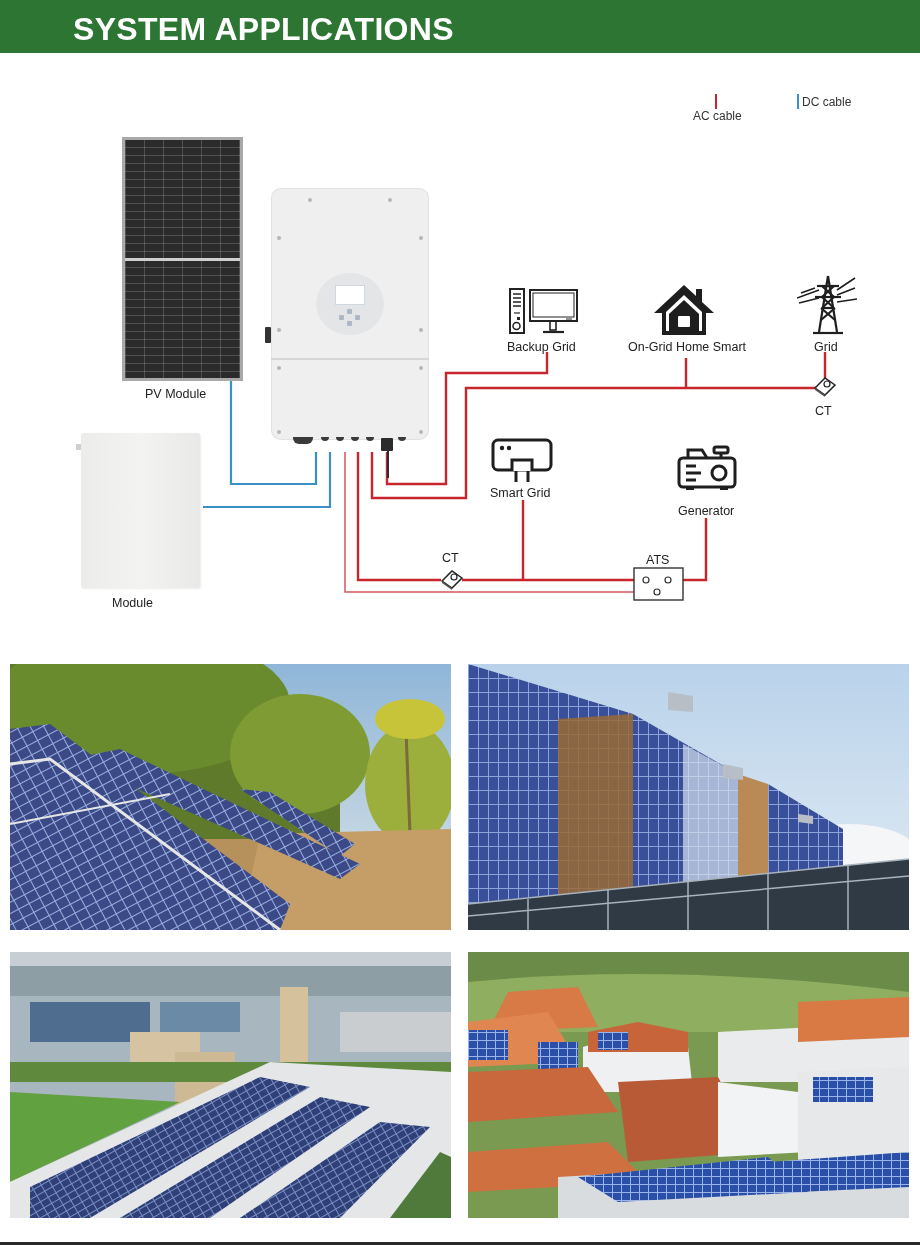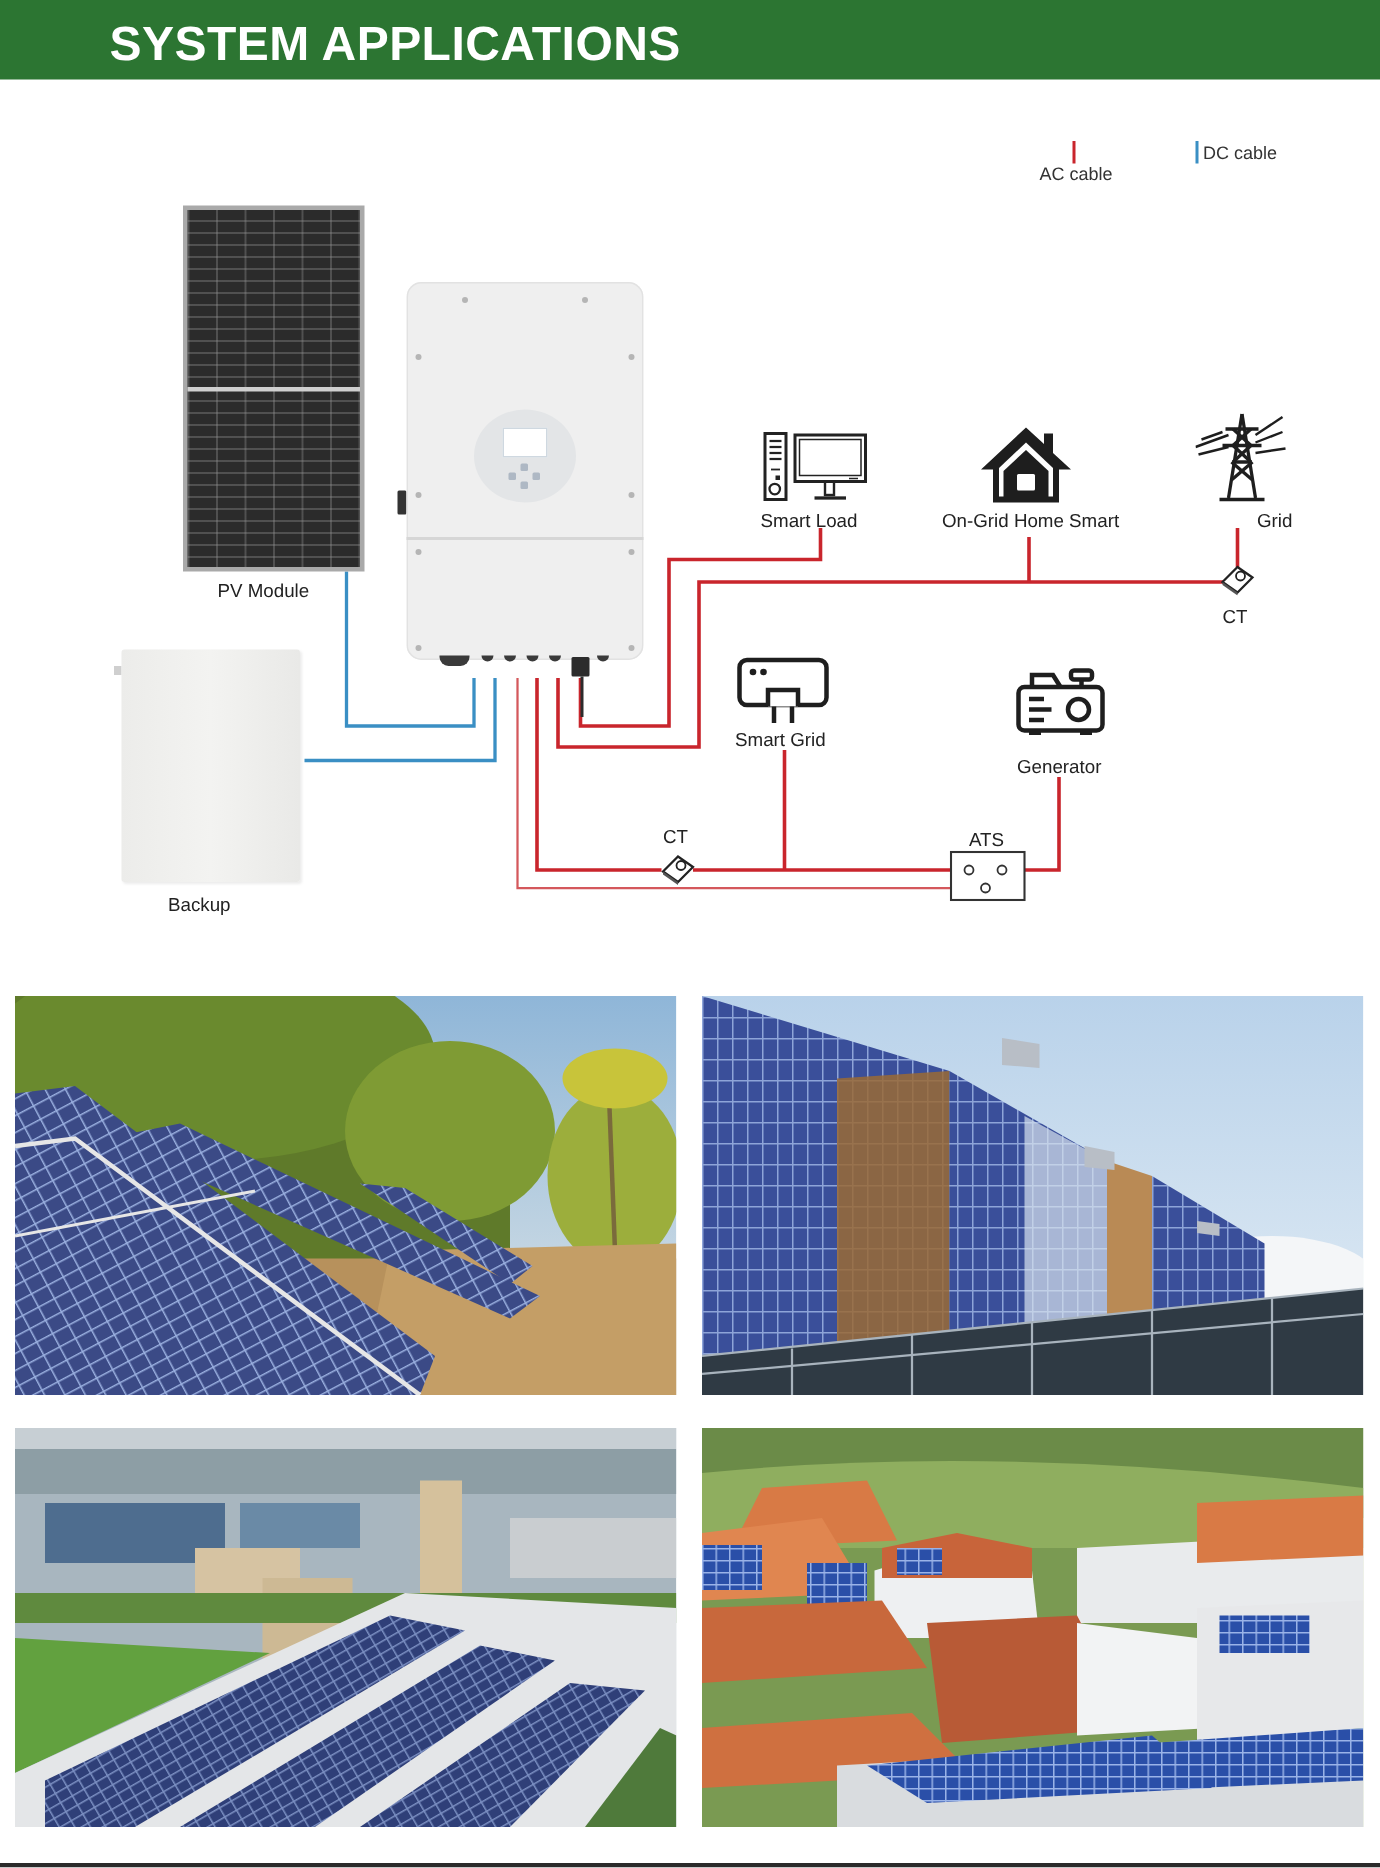--- a/index.html
+++ b/index.html
@@ -113,38 +113,38 @@
 <div class="inv-gland" style="left:293px; width:20px;"></div>
 <div class="inv-gland" style="left:321px; width:8px; height:4px;"></div>
 <div class="inv-gland" style="left:336px; width:8px; height:4px;"></div>
 <div class="inv-gland" style="left:351px; width:8px; height:4px;"></div>
 <div class="inv-gland" style="left:366px; width:8px; height:4px;"></div>
 <div class="inv-gland" style="left:398px; width:8px; height:4px;"></div>
 <div class="inv-plug"></div>
 
 <div class="battery-tab"></div>
 <div class="battery"></div>
-<div class="label" style="left:112px; top:596px;">Backup</div>
+<div class="label" style="left:112px; top:596px;">Module</div>
 
 <svg class="icon" style="left:508px; top:288px;" width="72" height="48" viewBox="0 0 72 48">
   <rect x="2" y="1" width="14" height="44" fill="none" stroke="#222" stroke-width="2"></rect>
   <line x1="5" y1="6" x2="13" y2="6" stroke="#222" stroke-width="1.5"></line>
   <line x1="5" y1="10" x2="13" y2="10" stroke="#222" stroke-width="1.5"></line>
   <line x1="5" y1="14" x2="13" y2="14" stroke="#222" stroke-width="1.5"></line>
   <line x1="5" y1="18" x2="13" y2="18" stroke="#222" stroke-width="1.5"></line>
   <line x1="6" y1="25" x2="12" y2="25" stroke="#222" stroke-width="1.2"></line>
   <rect x="9" y="29" width="3" height="3" fill="#222"></rect>
   <circle cx="8.5" cy="38" r="3.5" fill="none" stroke="#222" stroke-width="1.5"></circle>
   <rect x="22" y="2" width="47" height="31" fill="none" stroke="#222" stroke-width="2"></rect>
   <rect x="25" y="5" width="41" height="24" fill="none" stroke="#222" stroke-width="1"></rect>
   <line x1="58" y1="31" x2="64" y2="31" stroke="#222" stroke-width="1"></line>
   <rect x="42" y="33" width="6" height="9" fill="none" stroke="#222" stroke-width="1.6"></rect>
   <line x1="35" y1="44" x2="56" y2="44" stroke="#222" stroke-width="2.2"></line>
 </svg>
-<div class="label" style="left:507px; top:340px;">Smart Load</div>
+<div class="label" style="left:507px; top:340px;">Backup Grid</div>
 
 <svg class="icon" style="left:652px; top:283px;" width="64" height="54" viewBox="0 0 64 54">
   <polygon points="32,2 2,30 10,30 10,52 54,52 54,30 62,30 50,19 50,6 44,6 44,13" fill="#1e1e1e"></polygon>
   <polygon points="32,12 14,29 14,48 50,48 50,29" fill="#ffffff"></polygon>
   <polygon points="32,17 17,31 17,50 47,50 47,31" fill="#1e1e1e"></polygon>
   <rect x="26" y="33" width="12" height="11" rx="1" fill="#ffffff"></rect>
 </svg>
 <div class="label" style="left:628px; top:340px;">On-Grid Home Smart</div>
 
 <svg class="icon" style="left:797px; top:272px;" width="62" height="64" viewBox="0 0 62 64">
@@ -164,21 +164,21 @@
     <line x1="25" y1="36" x2="37" y2="36"></line>
     <line x1="25" y1="14" x2="37" y2="25"></line>
     <line x1="37" y1="14" x2="25" y2="25"></line>
     <line x1="25" y1="25" x2="37" y2="36"></line>
     <line x1="37" y1="25" x2="25" y2="36"></line>
     <line x1="24" y1="36" x2="38" y2="48"></line>
     <line x1="38" y1="36" x2="24" y2="48"></line>
     <line x1="16" y1="61" x2="46" y2="61"></line>
   </g>
 </svg>
-<div class="label" style="left:838px; top:340px;">Grid</div>
+<div class="label" style="left:814px; top:340px;">Grid</div>
 
 <svg class="icon" style="left:813px; top:375px;" width="24" height="22" viewBox="0 0 24 22">
   <polygon points="2,13 12,3 22,10 12,20" fill="#ffffff" stroke="#222" stroke-width="1.5"></polygon>
   <polygon points="2,13 2,15 12,22 12,20" fill="#555"></polygon>
   <circle cx="14" cy="9" r="3" fill="none" stroke="#222" stroke-width="1.2"></circle>
 </svg>
 <div class="label" style="left:815px; top:404px;">CT</div>
 
 <svg class="icon" style="left:490px; top:438px;" width="64" height="46" viewBox="0 0 64 46">
   <rect x="3" y="2" width="58" height="30" rx="5" fill="none" stroke="#1e1e1e" stroke-width="3"></rect>

